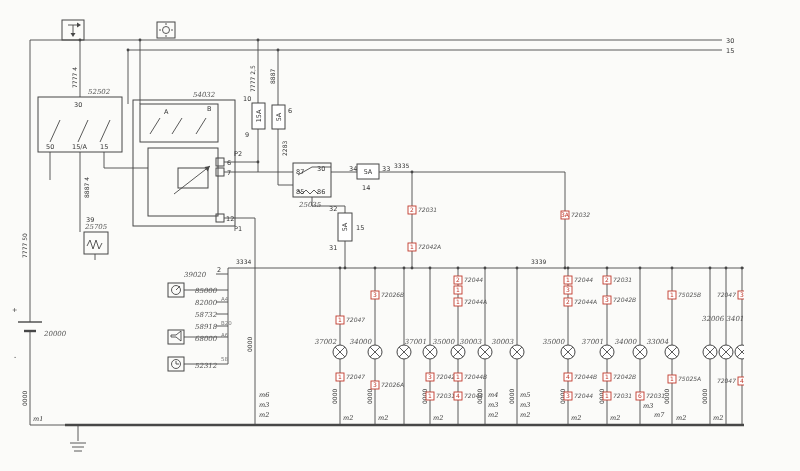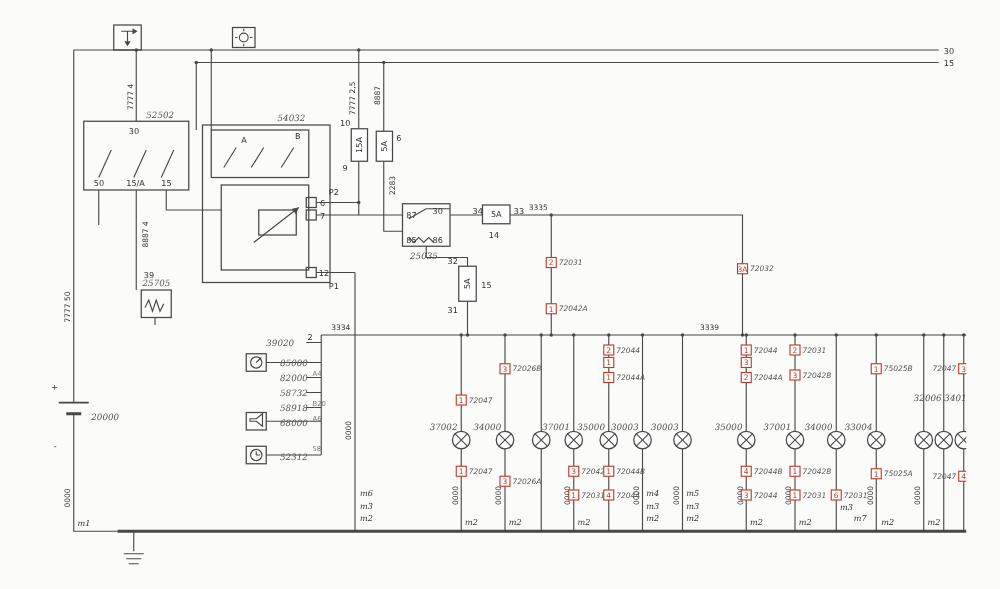--- a/index.html
+++ b/index.html
@@ -1,16 +1,16 @@
 <!DOCTYPE html>
 <html><head>
 <meta charset="utf-8">
 <style>
   html,body{margin:0;padding:0;background:#fbfbf9;}
-  #stage{width:744px;height:471px;position:relative;background:#fbfbf9;overflow:hidden;padding-left:29px;}
+  #stage{width:744px;height:471px;position:relative;background:#fbfbf9;overflow:hidden;}
   svg text{font-family:"DejaVu Sans",sans-serif;fill:#333;}
   .num{font-size:6.5px;}
   .tiny{font-size:5.5px;fill:#777;}
   .wire{font-size:6px;fill:#333;}
   .code{font-size:7px;font-style:italic;fill:#555;font-family:"DejaVu Serif",serif;}
   .mcode{font-size:6px;font-style:italic;fill:#555;}
   .mpin{font-size:6px;fill:#c0392b;text-anchor:middle;}
   .m{font-size:6.5px;font-style:italic;fill:#333;font-family:"DejaVu Serif",serif;}
   .w{fill:none;stroke:#474747;stroke-width:0.9;}
   .w2{fill:none;stroke:#474747;stroke-width:1.4;}

